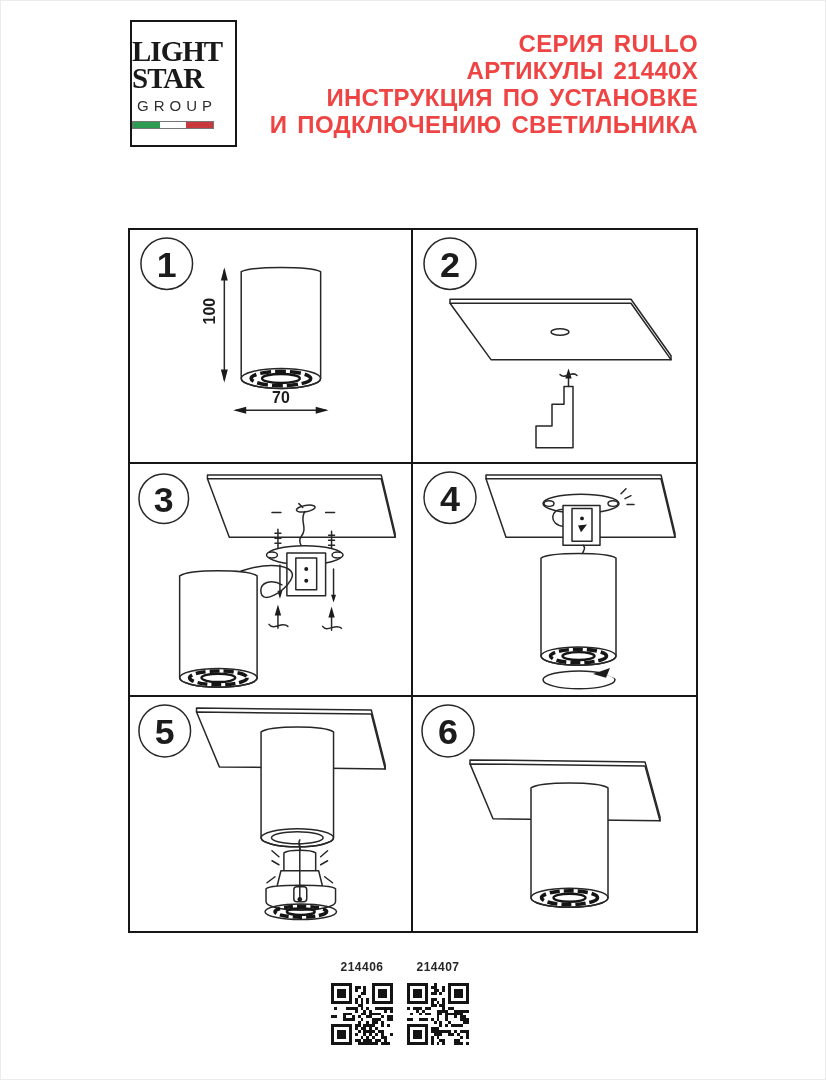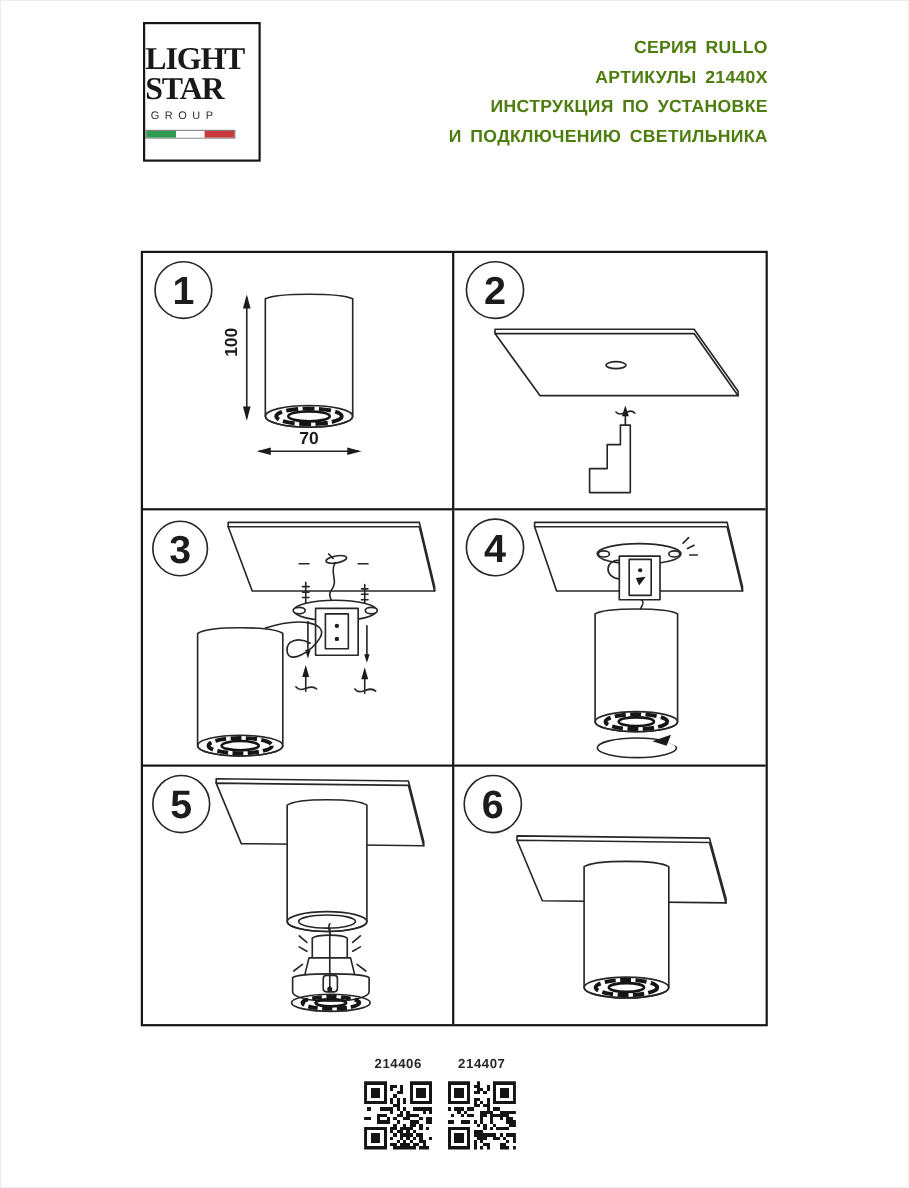--- a/index.html
+++ b/index.html
@@ -5,25 +5,25 @@
   html,body{margin:0;padding:0;background:#fff;}
   .page{position:relative;width:826px;height:1080px;background:#fff;overflow:hidden;
         font-family:"Liberation Sans",sans-serif;color:#1c1c1c;
         box-shadow:inset 0 0 0 1px #ececec;}
   
   .logo{position:absolute;left:130px;top:20px;width:107px;height:127px;
         border:2.5px solid #161616;box-sizing:border-box;background:#fff;
         display:flex;flex-direction:column;align-items:flex-start;justify-content:center;}
   .logo-big{font-family:"Liberation Serif",serif;font-weight:bold;font-size:29px;
         line-height:0.92;letter-spacing:-1px;color:#191919;}
-  .logo-group{margin-top:5px;font-size:10px;letter-spacing:5px;padding-left:5px;color:#2e2e2e;}
+  .logo-group{margin-top:5px;font-size:15px;letter-spacing:5px;padding-left:5px;color:#2e2e2e;}
   .flag{margin-top:7px;width:82px;height:8px;border:1px solid #777;box-sizing:border-box;display:flex;}
   .flag span{flex:1;height:100%;}
   .titles{position:absolute;right:128px;top:30px;text-align:right;}
-  .title-line{font-weight:bold;font-size:16px;line-height:27px;letter-spacing:.3px;word-spacing:3px;color:#4d7c0f;}
+  .title-line{font-weight:bold;font-size:24px;line-height:27px;letter-spacing:.3px;word-spacing:3px;color:#ef4444;}
   .instr{}
   
   .grid{position:absolute;left:128px;top:228px;width:570px;height:705px;box-sizing:border-box;
         border:2px solid #161616;display:grid;grid-template-columns:1fr 1fr;grid-template-rows:1fr 1fr 1fr;}
   .cell{position:relative;border-right:2px solid #161616;border-bottom:2px solid #161616;overflow:hidden;}
   .cell:nth-child(2n){border-right:none;}
   .cell:nth-child(n+5){border-bottom:none;}
   .cell svg{position:absolute;inset:0;width:100%;height:100%;}
   
   .ln{stroke:#272727;stroke-width:1.5;fill:none;stroke-linecap:round;stroke-linejoin:round;}

